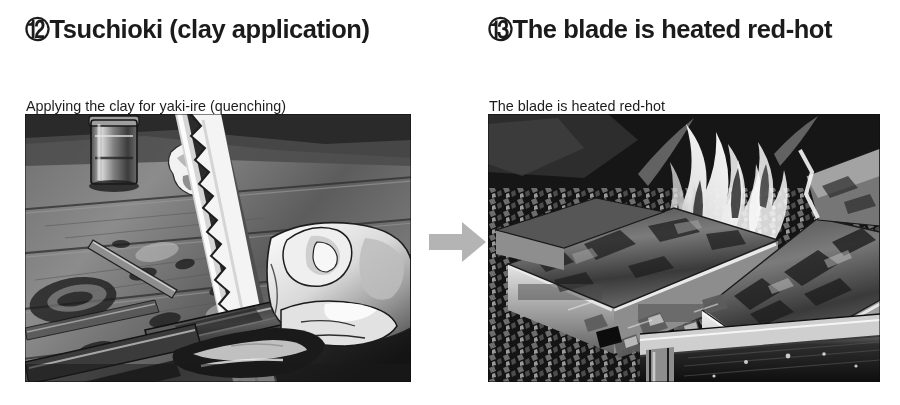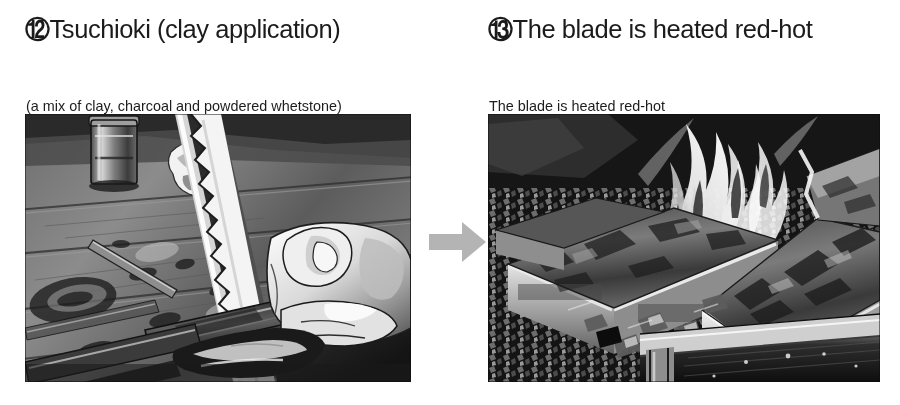--- a/index.html
+++ b/index.html
@@ -44,21 +44,21 @@
     top: 17px;
     left: 0;
     line-height: 1.0;
   }
   .step-num {
     font-weight: bold;
     font-size: 25px;
     margin-right: 0px;
     line-height: 1;
   }
-  .heading-text { font-weight: normal; }
+  .heading-text { font-weight: bold; }
 
   .caption {
     position: absolute;
     left: 1px;
     top: 59px;
     font-size: 14.4px;
     line-height: 19px;
     color: #1d1d1d;
     white-space: pre;
   }
@@ -100,20 +100,21 @@
 <div class="page">
 
   <div class="panel panel-left">
 
     <div class="heading">
       <span class="step-num">⑫</span>
         <span class="heading-text">Tsuchioki (clay application)</span>
     </div>
 
     <div class="caption">
+      <span class="cap-line">Applying the clay for yaki-ire (quenching)</span>
       <span class="cap-line">(a mix of clay, charcoal and powdered whetstone)</span>
     </div>
   </div>
 
   <div class="photo photo-left">
     <svg viewBox="0 0 386 268" preserveAspectRatio="none" role="img">
       <defs>
         <linearGradient id="wood1" x1="0" y1="0" x2="1" y2="0.6">
           <stop offset="0" stop-color="#6e6e6e"></stop>
           <stop offset="0.35" stop-color="#8c8c8c"></stop>

